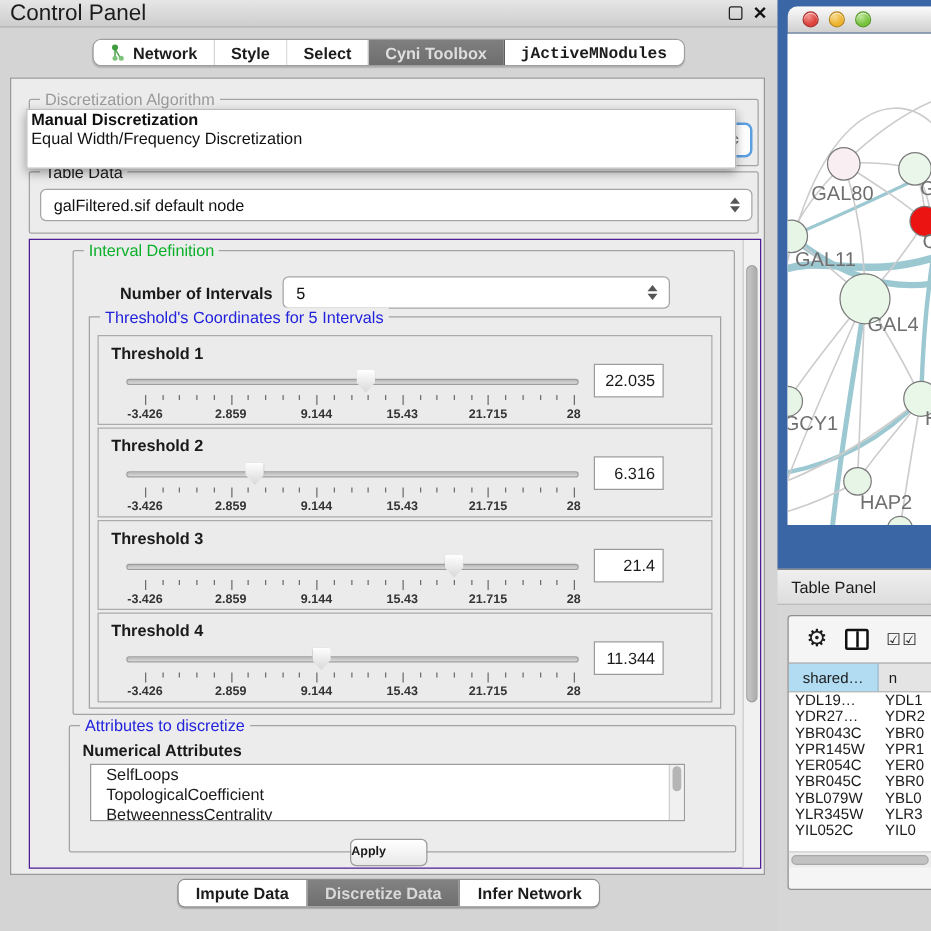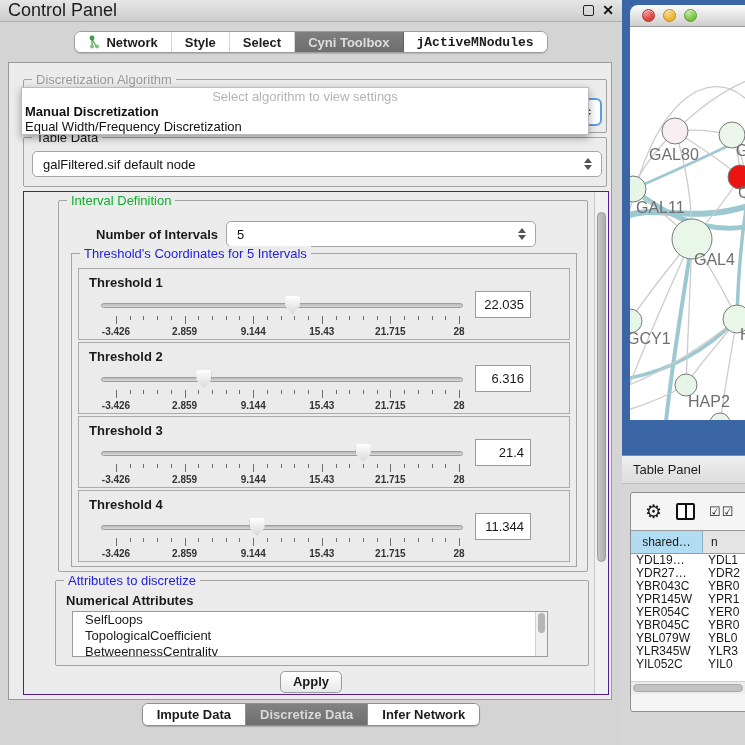--- a/index.html
+++ b/index.html
@@ -76,29 +76,29 @@
     clip-path:polygon(8% 0,92% 0,100% 12%,100% 55%,50% 100%,0 55%,0 12%); }
   .ticks { position:absolute; left:0; top:21px; width:362px; height:10px; }
   .tick { position:absolute; top:0; width:1px; height:4px; background:#6e6e6e; }
   .tick.major { height:8px; }
   .ticklabels { position:absolute; left:0; top:31px; width:362px; height:12px; }
   .ticklabels span { position:absolute; transform:translateX(-50%); font-size:10px; font-weight:bold; color:#333; white-space:nowrap; }
   .thr-value { position:absolute; left:396px; top:22px; width:56px; height:27px; background:#fff;
     border:1px solid #9b9b9b; font-size:13px; text-align:right; padding:5px 6px 0 0; }
 
   
-  .attr-group { left:31px; top:388px; width:534px; height:86px; background:#ececec; }
+  .attr-group { left:31px; top:388px; width:534px; height:102px; background:#ececec; }
   .attr-label { position:absolute; left:10px; top:12px; font-weight:bold; }
   .listbox { position:absolute; left:16px; top:30px; width:476px; height:46px; background:#fff; border:1px solid #9b9b9b; overflow:hidden; }
   .list-item { font-size:13px; height:16px; line-height:16px; padding-left:12px; white-space:nowrap; }
   .list-vscroll { position:absolute; right:0; top:0; width:12px; height:100%; background:#f0f0f0; border-left:1px solid #d0d0d0; }
   .list-vscroll .thumb { position:absolute; left:2px; top:1px; width:7px; height:20px; border-radius:4px; background:#b5b5b5; }
 
   .apply-btn { position:absolute; left:256px; top:479px; width:62px; height:22px; background:linear-gradient(#ffffff,#e8e8e8);
-    border:1px solid #9b9b9b; border-radius:5px; font-size:13px; font-weight:bold; text-align:center; line-height:20px; }
+    border:1px solid #9b9b9b; border-radius:5px; font-size:10px; font-weight:bold; text-align:left; line-height:20px; }
 
   
   .bottom-tabs { position:absolute; left:0; top:703px; width:622px; display:flex; justify-content:center; }
   .btabgroup { display:flex; border:1px solid #8f8f8f; border-radius:6px; overflow:hidden; height:23px; background:#fff; box-shadow:0 1px 1px rgba(0,0,0,.2); }
   .btab { padding:0 14px; font-weight:bold; font-size:13px; line-height:21px; background:#fff; color:#1c1c1c; border-right:1px solid #8f8f8f; white-space:nowrap; }
   .btab:last-child { border-right:none; }
   .btab.dark { background:linear-gradient(#828282,#6f6f6f); color:#d9d9d9; }
 
   
   #right { position:absolute; left:622px; top:0; width:123px; height:745px; }
@@ -189,21 +189,20 @@
       <div class="combo" style="left:8px; top:13px; width:570px;">
         <span>galFiltered.sif default node</span>
         <span class="spinner">
             <i class="up"></i>
             <i class="dn"></i>
           </span>
       </div>
     </div>
 
     <div class="popup" style="top:24px; left:12px;">
-      <span class="ph">Select algorithm to view settings</span>
       <span class="opt bold">Manual Discretization</span>
       <span class="opt">Equal Width/Frequency Discretization</span>
     </div>
 
     <div class="scrollpane" style="top:128px;">
 
       <div class="groupbox interval-group">
         <span class="group-title gt-green">Interval Definition</span>
         <span class="noi-label">Number of Intervals</span>
         <div class="combo noi-combo">

